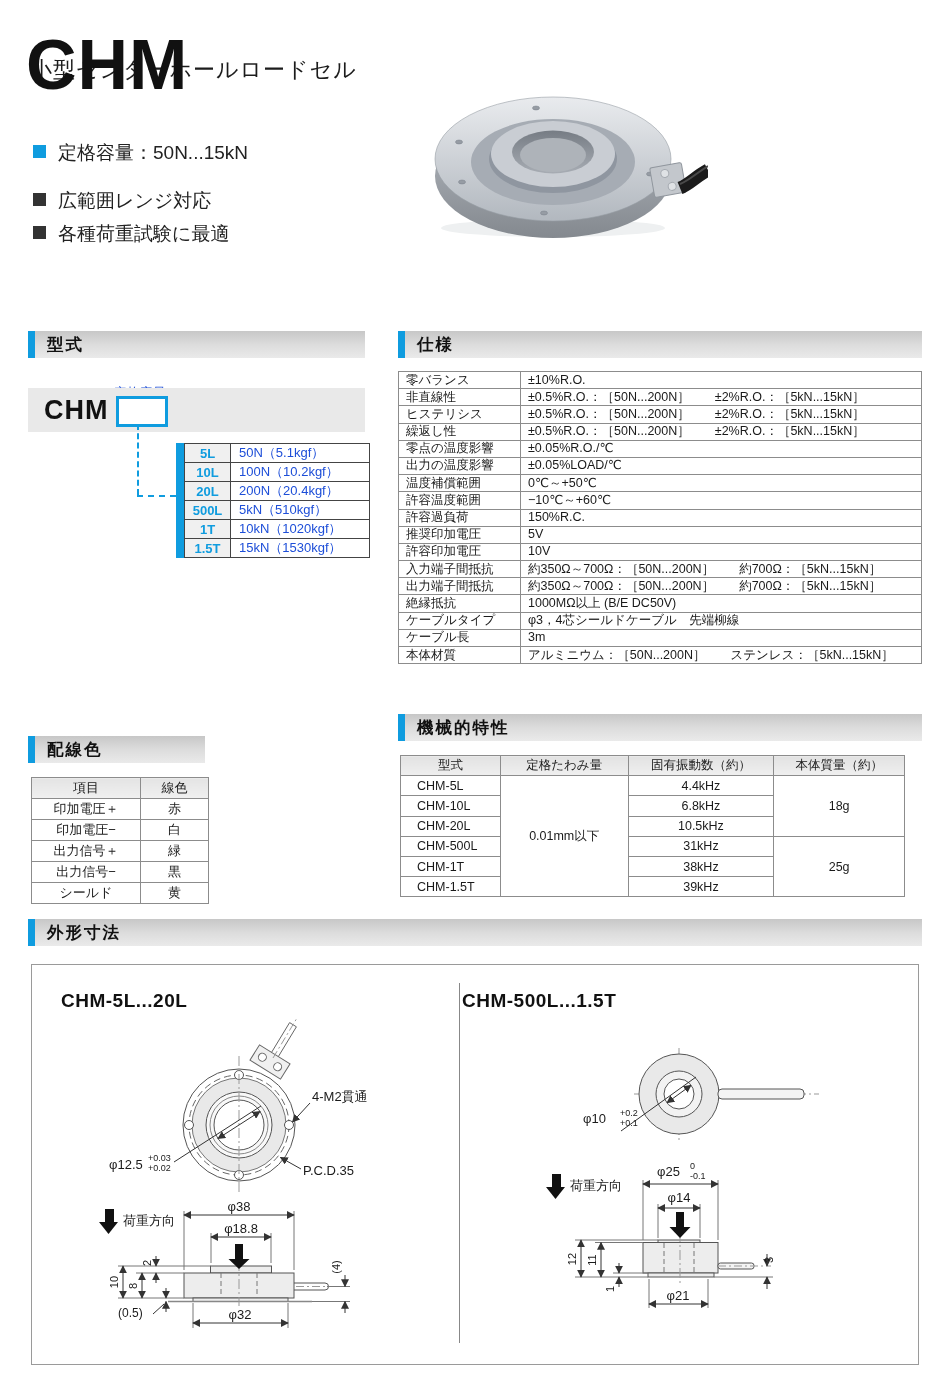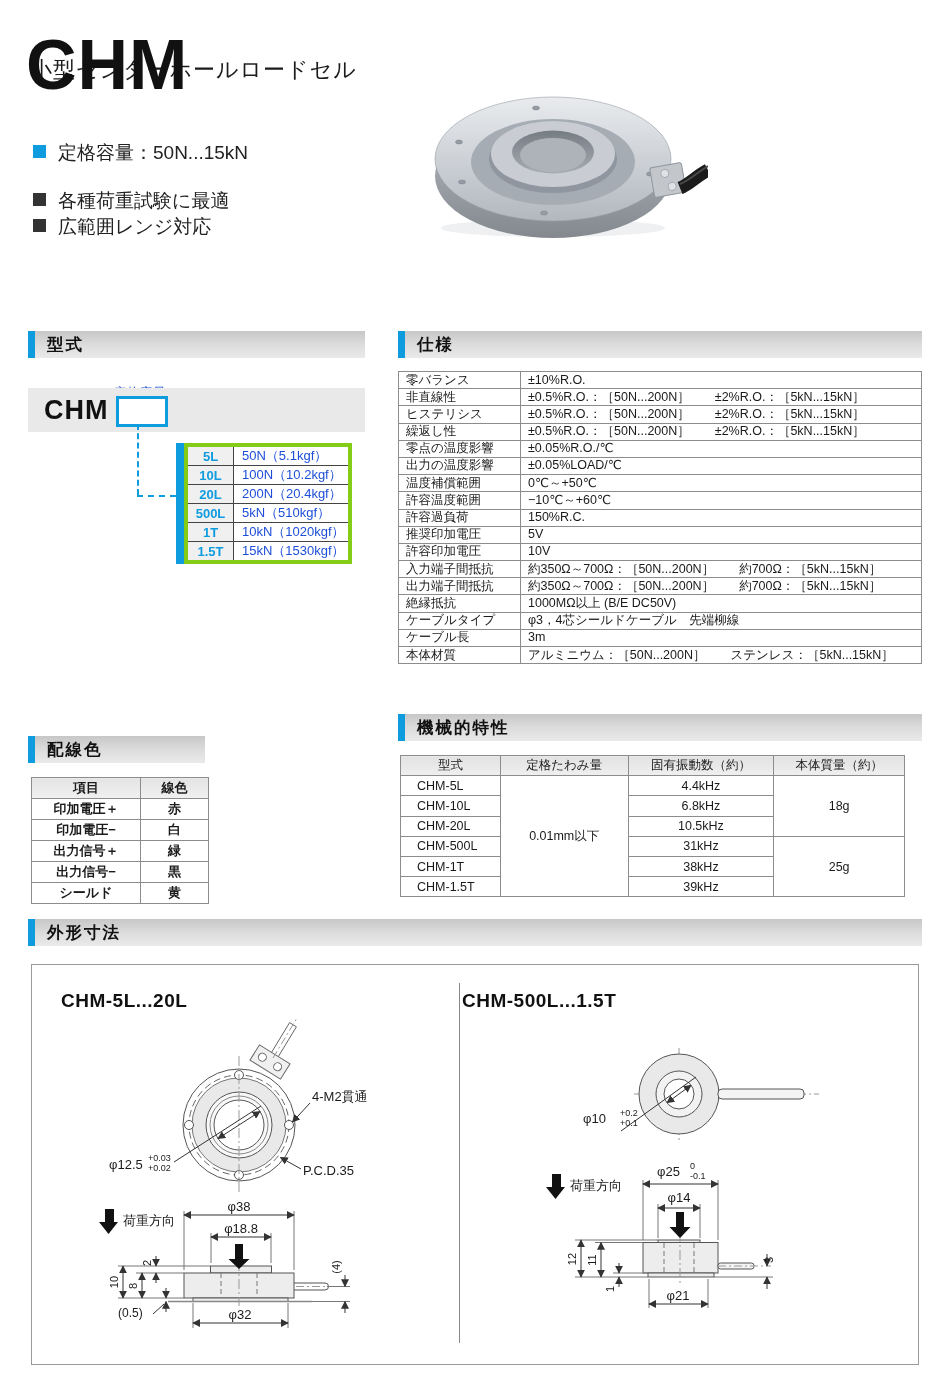--- a/index.html
+++ b/index.html
@@ -22,31 +22,31 @@
   
   .cap-label{left:114px;top:384px;font-size:13px;color:#1d4ed8;}
   .chm-bar{left:28px;top:388px;width:337px;height:44px;background:#e9e9e9;}
   .chm-prefix{left:16px;top:0;font-size:27px;font-weight:bold;line-height:44px;letter-spacing:1px;color:#111;}
   .cap-box{left:88px;top:8px;width:46px;height:25px;background:#fff;border:3px solid var(--accent);}
   .dash-v{left:137px;top:424px;height:71px;width:0;border-left:2px dashed var(--accent);}
   .dash-h{left:137px;top:495px;width:39px;height:0;border-top:2px dashed var(--accent);}
   table{border-collapse:collapse;}
   
   .model-wrap{left:176px;top:443px;border-left:8px solid var(--accent);}
-  .model-table{width:168px;border:4px solid #84cc16;}
+  .model-table{width:186px;border:1px solid #84cc16;}
   .model-table td{border:1px solid #444;height:16.4px;font-size:13px;padding:0;}
   .model-table td.code{width:45px;background:#f0f0f0;color:var(--accent);font-weight:bold;text-align:center;}
   .model-table td.val{padding-left:8px;color:#1d4ed8;}
   
   .spec-table{left:398px;top:371px;width:524px;border:1.5px solid #5a5a5a;}
   .spec-table td{border:1px solid #8c8c8c;height:16.2px;font-size:12.5px;line-height:1.05;padding:0 7px;color:#1a1a1a;}
   .spec-table td.lbl{width:107px;}
   
   .wiring-table{left:31px;top:777px;width:178px;border:1.5px solid #5a5a5a;}
-  .wiring-table th,.wiring-table td{border:1px solid #8c8c8c;height:16px;font-size:13px;font-weight:bold;text-align:center;color:#1a1a1a;}
+  .wiring-table th,.wiring-table td{border:1px solid #8c8c8c;height:16px;font-size:13px;font-weight:normal;text-align:center;color:#1a1a1a;}
   .wiring-table th{background:linear-gradient(180deg,#e4e4e4,#f0f0f0);}
   .wiring-table td.item{width:106px;}
   
   .mech-table{left:400px;top:755px;width:505px;border:1.5px solid #5a5a5a;}
   .mech-table th,.mech-table td{border:1px solid #8c8c8c;height:17.2px;font-size:12.5px;font-weight:normal;text-align:center;color:#1a1a1a;}
   .mech-table th{background:linear-gradient(180deg,#e2e2e2,#efefef);}
   .mech-table td.mdl{text-align:left;padding-left:16px;}
   
   .dim-box{left:31px;top:964px;width:888px;height:401px;border:1px solid #9a9a9a;box-sizing:border-box;}
   .dim-divider{left:427px;top:18px;height:360px;width:0;border-left:1px solid #888;}
@@ -60,27 +60,27 @@
 <div class="page">
 
   <div class="abs subtitle">小型センターホールロードセル</div>
   <div class="abs big-title">CHM</div>
 
   <div class="abs features">
     <div class="feature accent f1">
       <span class="sq"></span>
       <span>定格容量：50N...15kN</span>
     </div>
+    <div class="feature f2">
+      <span class="sq"></span>
+      <span>広範囲レンジ対応</span>
+    </div>
     <div class="feature">
       <span class="sq"></span>
       <span>各種荷重試験に最適</span>
-    </div>
-    <div class="feature f2">
-      <span class="sq"></span>
-      <span>広範囲レンジ対応</span>
     </div>
   </div>
 
   <svg class="abs" style="left:428px;top:88px" width="280" height="160" viewBox="0 0 280 160">
     <defs>
       <linearGradient id="pgFace" x1="0" y1="0" x2="0" y2="1">
         <stop offset="0" stop-color="#e9ebee"></stop>
           <stop offset="1" stop-color="#b2b8bf"></stop>
       </linearGradient>
       <linearGradient id="pgWall" x1="0" y1="0" x2="0" y2="1">

